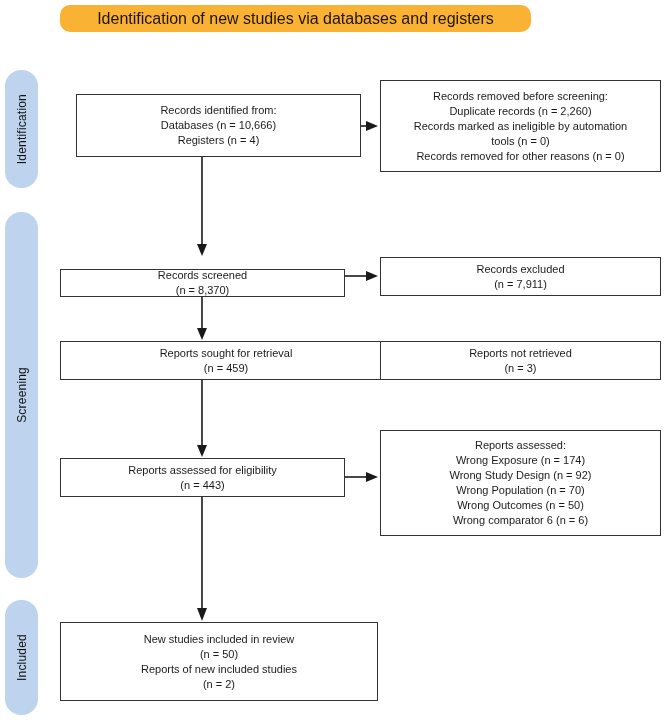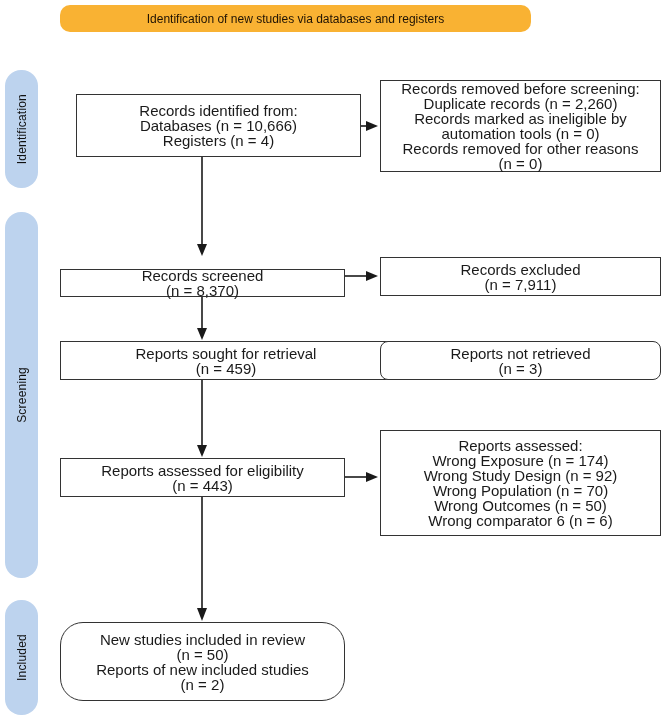--- a/index.html
+++ b/index.html
@@ -11,50 +11,50 @@
   html,body{margin:0;padding:0;background:#ffffff;}
   body{font-family:"Liberation Sans", sans-serif;color:var(--ink);}
   .canvas{position:relative;width:669px;height:725px;background:#ffffff;overflow:hidden;}
   .arrows{position:absolute;left:0;top:0;width:669px;height:725px;pointer-events:none;}
   .arrows line{stroke:var(--ink);stroke-width:1.6;}
   .arrows .head{fill:var(--ink);}
   .banner{
     position:absolute;left:60px;top:5px;width:471px;height:27px;
     background:var(--banner-bg);border-radius:10px;
     display:flex;align-items:center;justify-content:center;
-    font-size:12px;color:#1f1304;
+    font-size:16px;color:#1f1304;
   }
   .side-pill{
     position:absolute;left:5px;width:33px;
     background:var(--side-bg);border-radius:16px;
     display:flex;align-items:center;justify-content:center;
   }
   .side-pill span{
     writing-mode:vertical-rl;transform:rotate(180deg);
     font-size:12px;color:#111;letter-spacing:0.2px;white-space:nowrap;
   }
   .pill-identification{top:70px;height:118px;}
   .pill-screening{top:212px;height:366px;}
   .pill-included{top:600px;height:115px;}
   .box{
     position:absolute;background:#ffffff;border:1.6px solid var(--box-border);
     display:flex;flex-direction:column;align-items:center;justify-content:center;
-    text-align:center;font-size:15px;line-height:15px;box-sizing:border-box;
+    text-align:center;font-size:11px;line-height:15px;box-sizing:border-box;
     padding:2px 20px;
   }
   .box div{width:100%;}
   .b1{left:60px;top:94px;width:285px;height:63px;margin-left:16px;}
   .r1{left:380px;top:80px;width:281px;height:92px;}
   .b2{left:60px;top:269px;width:285px;height:28px;}
   .r2{left:380px;top:257px;width:281px;height:39px;}
   .b3{left:60px;top:341px;width:332px;height:39px;}
-  .r3{left:380px;top:341px;width:281px;height:39px;border-radius:8px;}
+  .r3{left:380px;top:341px;width:281px;height:39px;}
   .b4{left:60px;top:458px;width:285px;height:39px;align-items:center;}
   .r4{left:380px;top:430px;width:281px;height:106px;}
-  .b5{left:60px;top:622px;width:285px;height:79px;border-radius:23px;}
+  .b5{left:60px;top:622px;width:318px;height:79px;}
 </style>
 </head>
 <body>
 
 <div class="canvas">
 
   <svg class="arrows" width="669" height="725" viewBox="0 0 669 725" xmlns="http://www.w3.org/2000/svg">
 
     <line x1="345" y1="126" x2="367" y2="126"></line>
       <path class="head" d="M366,121 L378,126 L366,131 z"></path>

